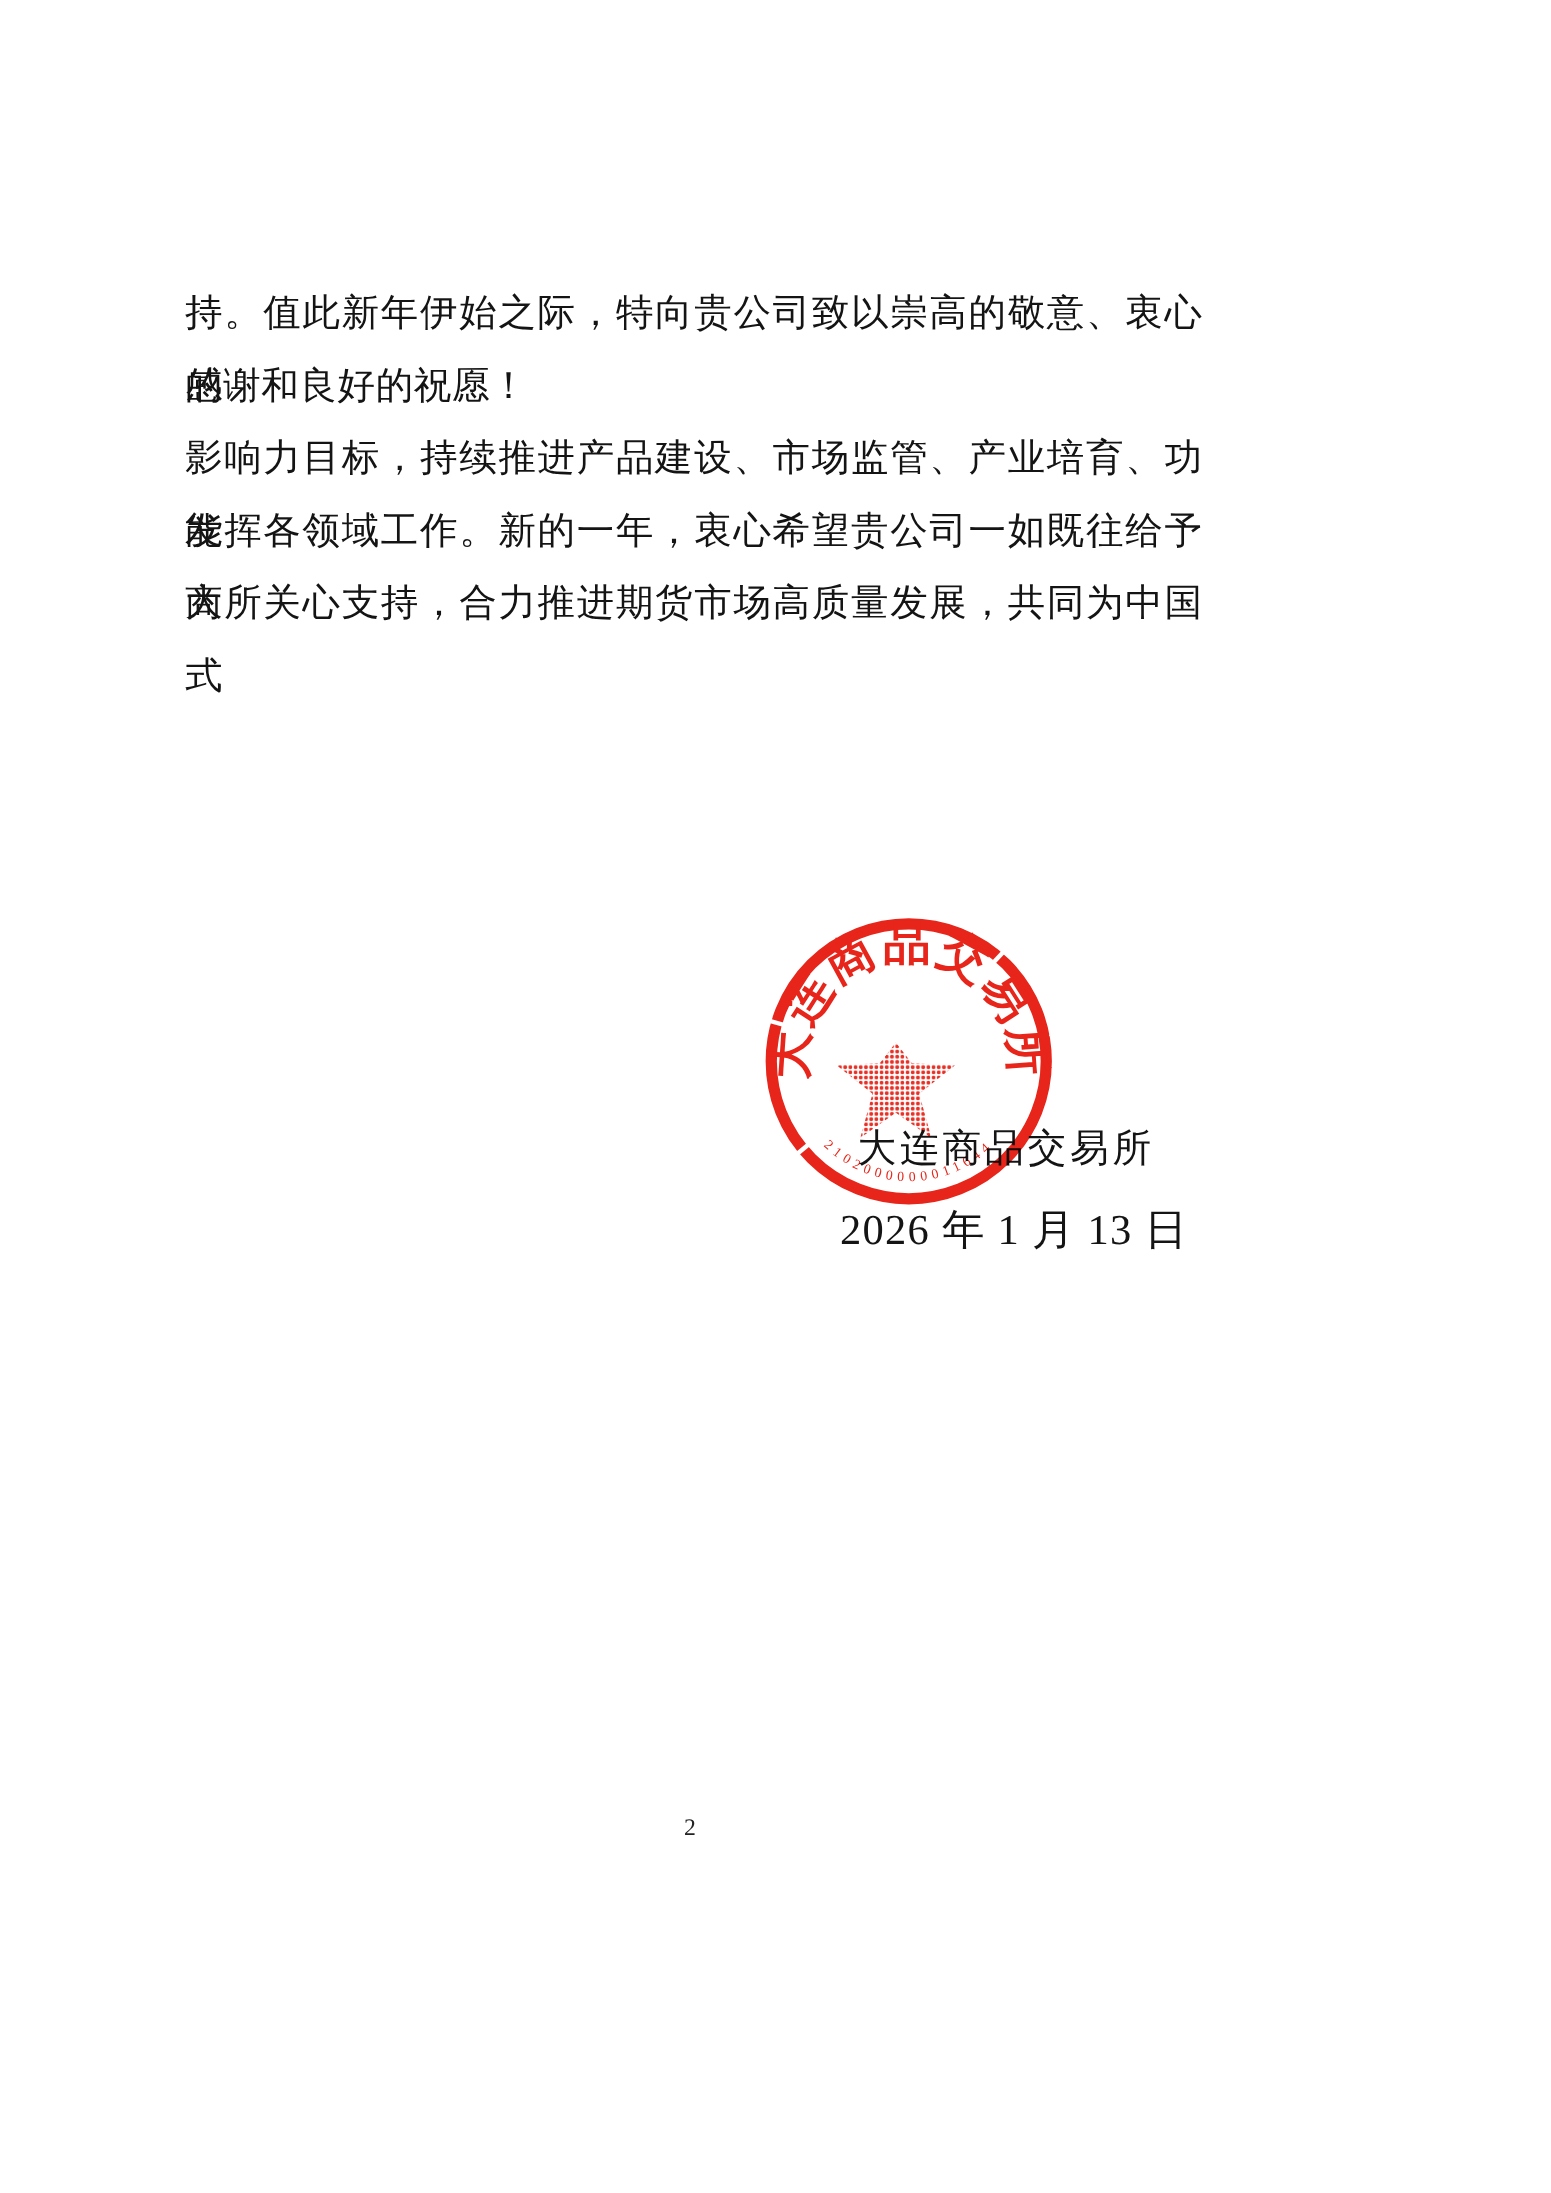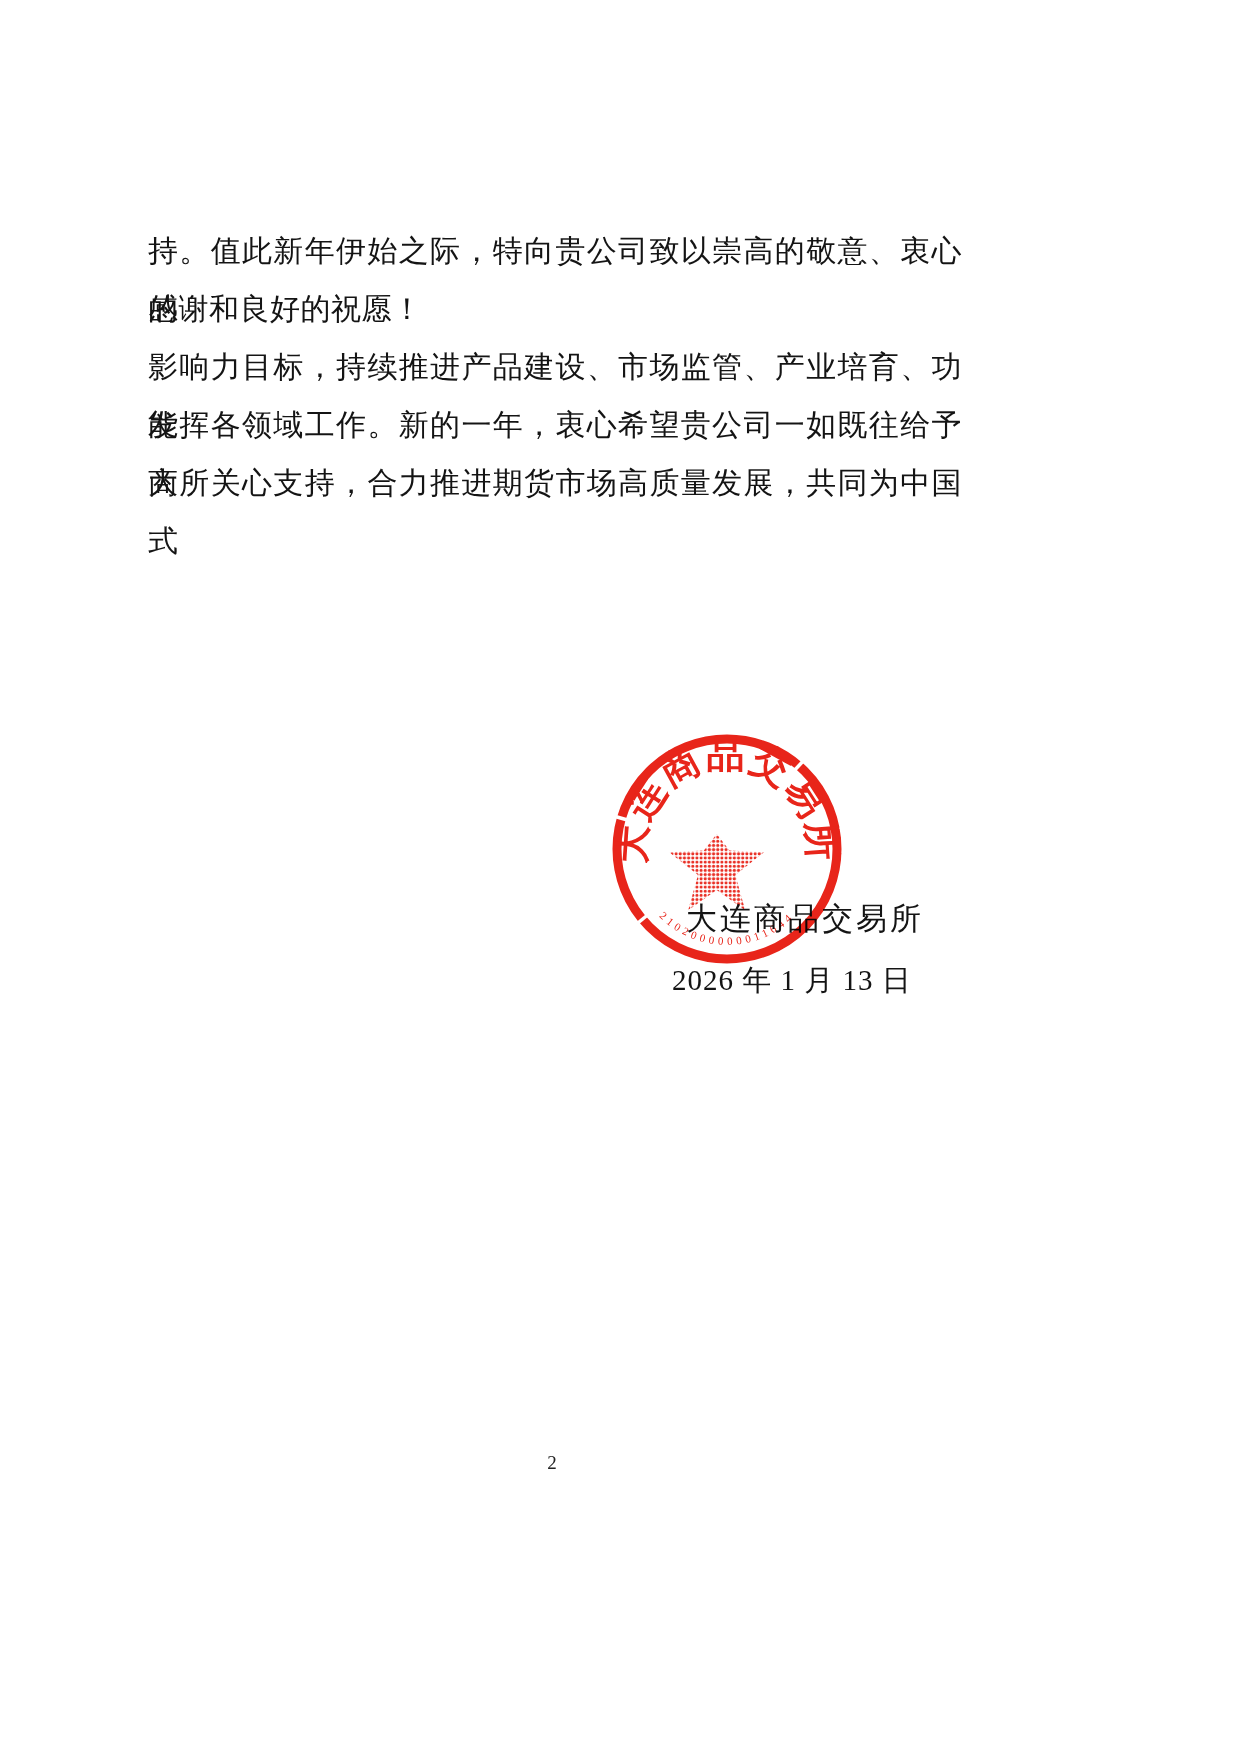--- a/index.html
+++ b/index.html
@@ -23,21 +23,21 @@
     white-space: nowrap;
   }
   .fill { text-align: justify; text-align-last: justify; white-space: normal; font-family: Liberation Serif, serif; }
   .indent { text-indent: 62px; }
   .sig-org {
     position: absolute; left: 686px; top: 898px;
     font-size: 31px; letter-spacing: 3px;
   }
   .sig-date {
     position: absolute; left: 672px; top: 961px;
-    font-size: 29px; letter-spacing: 1px;
+    font-size: 34px; letter-spacing: 1px;
   }
   .seal {
     position: absolute; left: 595px; top: 717px;
     width: 264px; height: 264px;
     mix-blend-mode: multiply;
   }
   .seal text {
     font-family: "Liberation Serif", "DejaVu Serif", serif;
     fill: var(--seal-red);
   }

